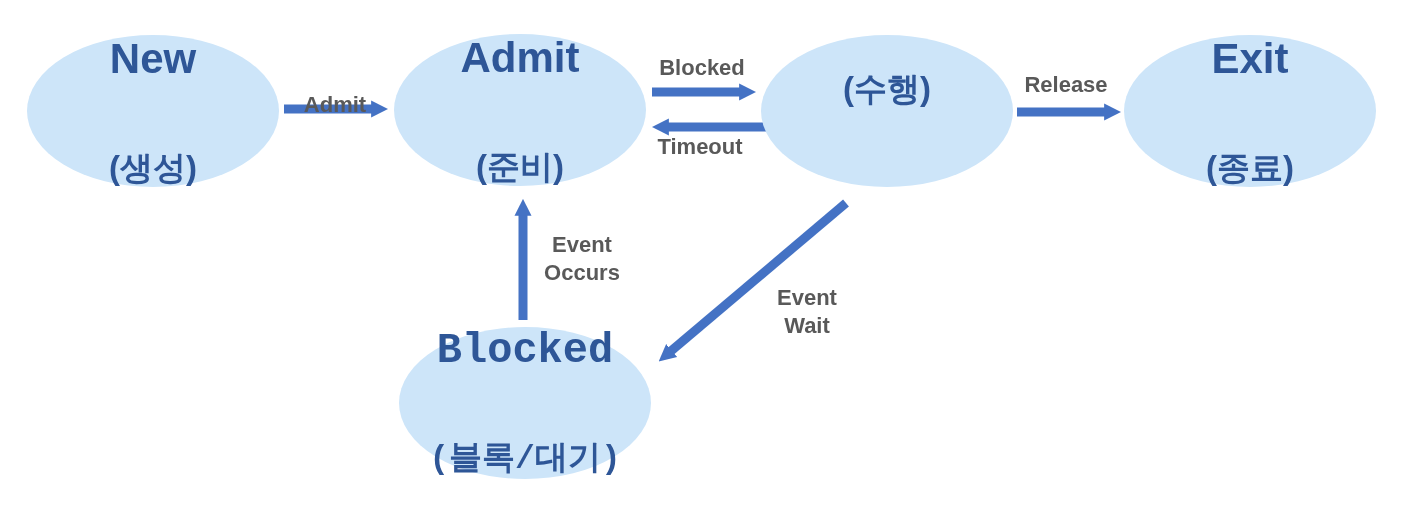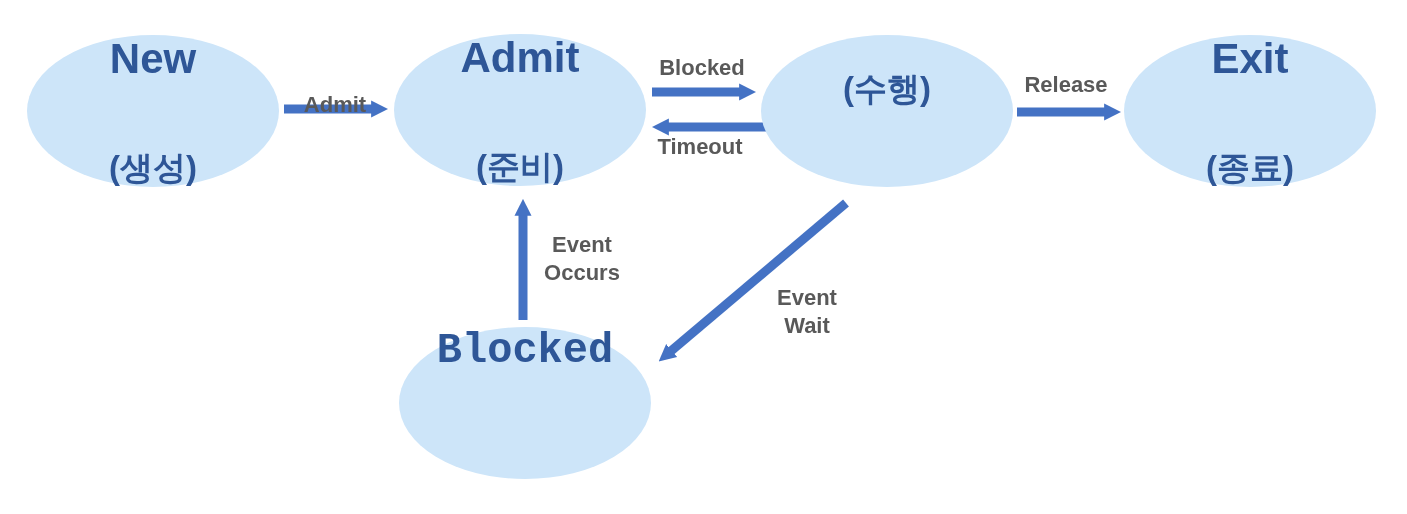--- a/index.html
+++ b/index.html
@@ -118,20 +118,21 @@
     <div class="state-sub">(수행)</div>
   </div>
 
   <div class="state state-exit">
     <div class="state-name">Exit</div>
     <div class="state-sub">(종료)</div>
   </div>
 
   <div class="state state-blocked">
     <div class="state-name">Blocked</div>
+    <div class="state-sub">(블록/대기)</div>
   </div>
 
   <div class="edge-label label-admit">Admit</div>
   <div class="edge-label label-dispatch">Blocked</div>
   <div class="edge-label label-timeout">Timeout</div>
   <div class="edge-label label-release">Release</div>
   <div class="edge-label label-eventoccurs">Event
 Occurs</div>
   <div class="edge-label label-eventwait">Event
 Wait</div>

